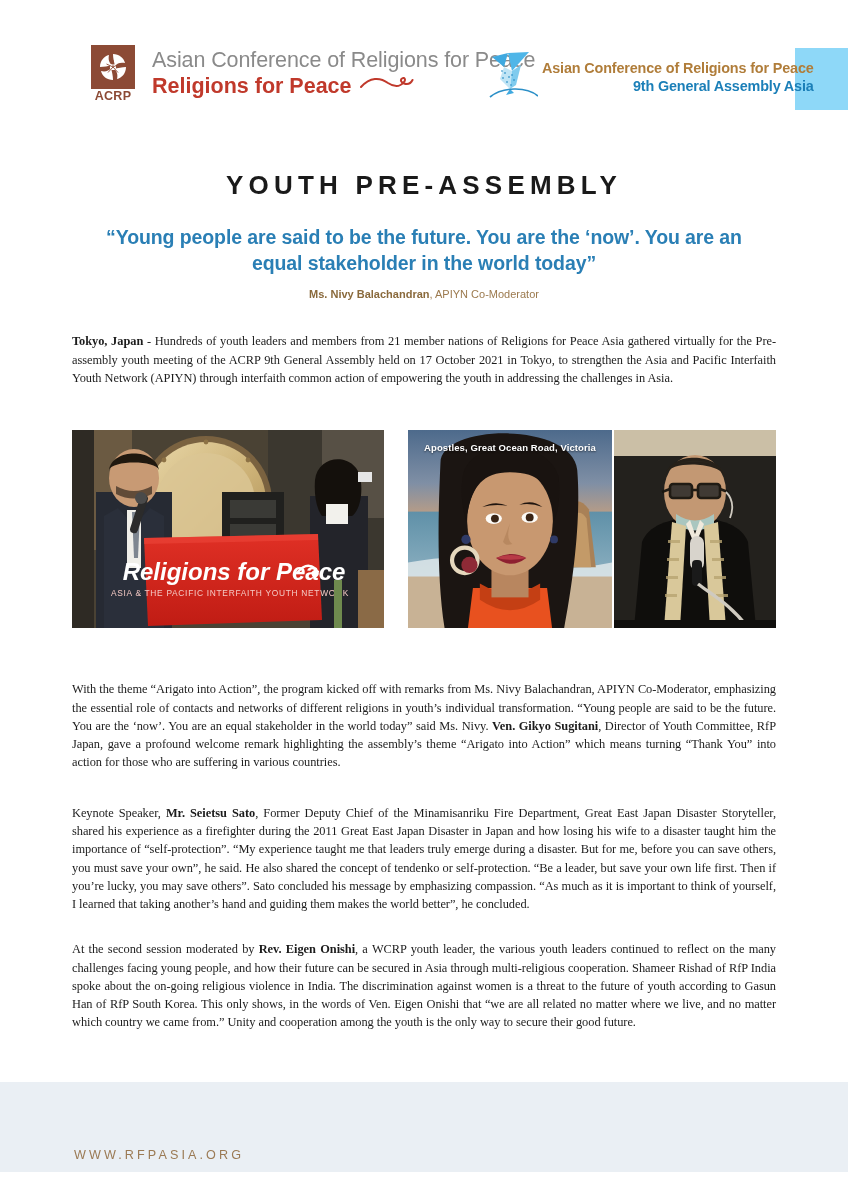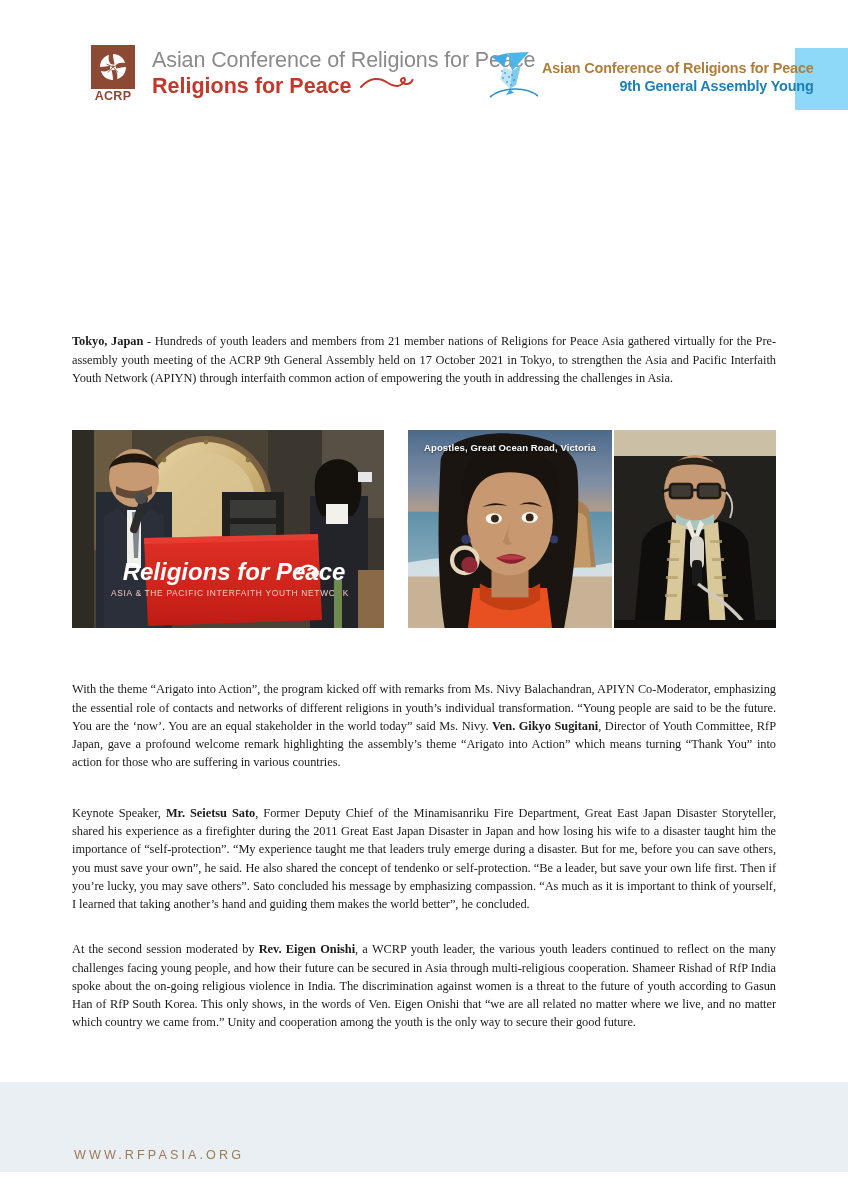--- a/index.html
+++ b/index.html
@@ -310,25 +310,32 @@
             <circle cx="19" cy="33" r="1"></circle>
           <circle cx="24" cy="26" r="1"></circle>
             <circle cx="26" cy="31" r="1"></circle>
           <circle cx="14" cy="22" r="0.9"></circle>
             <circle cx="23" cy="36" r="0.9"></circle>
         </g>
         <path d="M2 48 C14 38 38 37 50 47" fill="none" stroke="#2b8fc7" stroke-width="1.7"></path>
       </svg>
       <div class="ga-words">
         <div class="ga-line1">Asian Conference of Religions for Peace</div>
-        <div class="ga-line2">9th General Assembly Young</div>
+        <div class="ga-line2">9th General Assembly Asia</div>
       </div>
     </div>
   </div>
 
+  <div class="title-block">
+    <h1 class="main-title">YOUTH PRE-ASSEMBLY</h1>
+    <div class="subtitle">“Young people are said to be the future. You are the ‘now’. You are an equal stakeholder in the world today”</div>
+    <div class="attribution">
+      <b>Ms. Nivy Balachandran</b><span>, APIYN Co-Moderator</span>
+    </div>
+  </div>
 
   <p class="body-copy" id="para-intro">
     <b>Tokyo, Japan</b><span> - Hundreds of youth leaders and members from 21 member nations of Religions for Peace Asia gathered virtually for the Pre-assembly youth meeting of the ACRP 9th General Assembly held on 17 October 2021 in Tokyo, to strengthen the Asia and Pacific Interfaith Youth Network (APIYN) through interfaith common action of empowering the youth in addressing the challenges in Asia.</span>
   </p>
 
   <div class="photo-row">
 
     <div class="photo" id="photo-banner">
       <svg viewBox="0 0 312 198" preserveAspectRatio="xMidYMid slice" aria-hidden="true">
         <defs>

